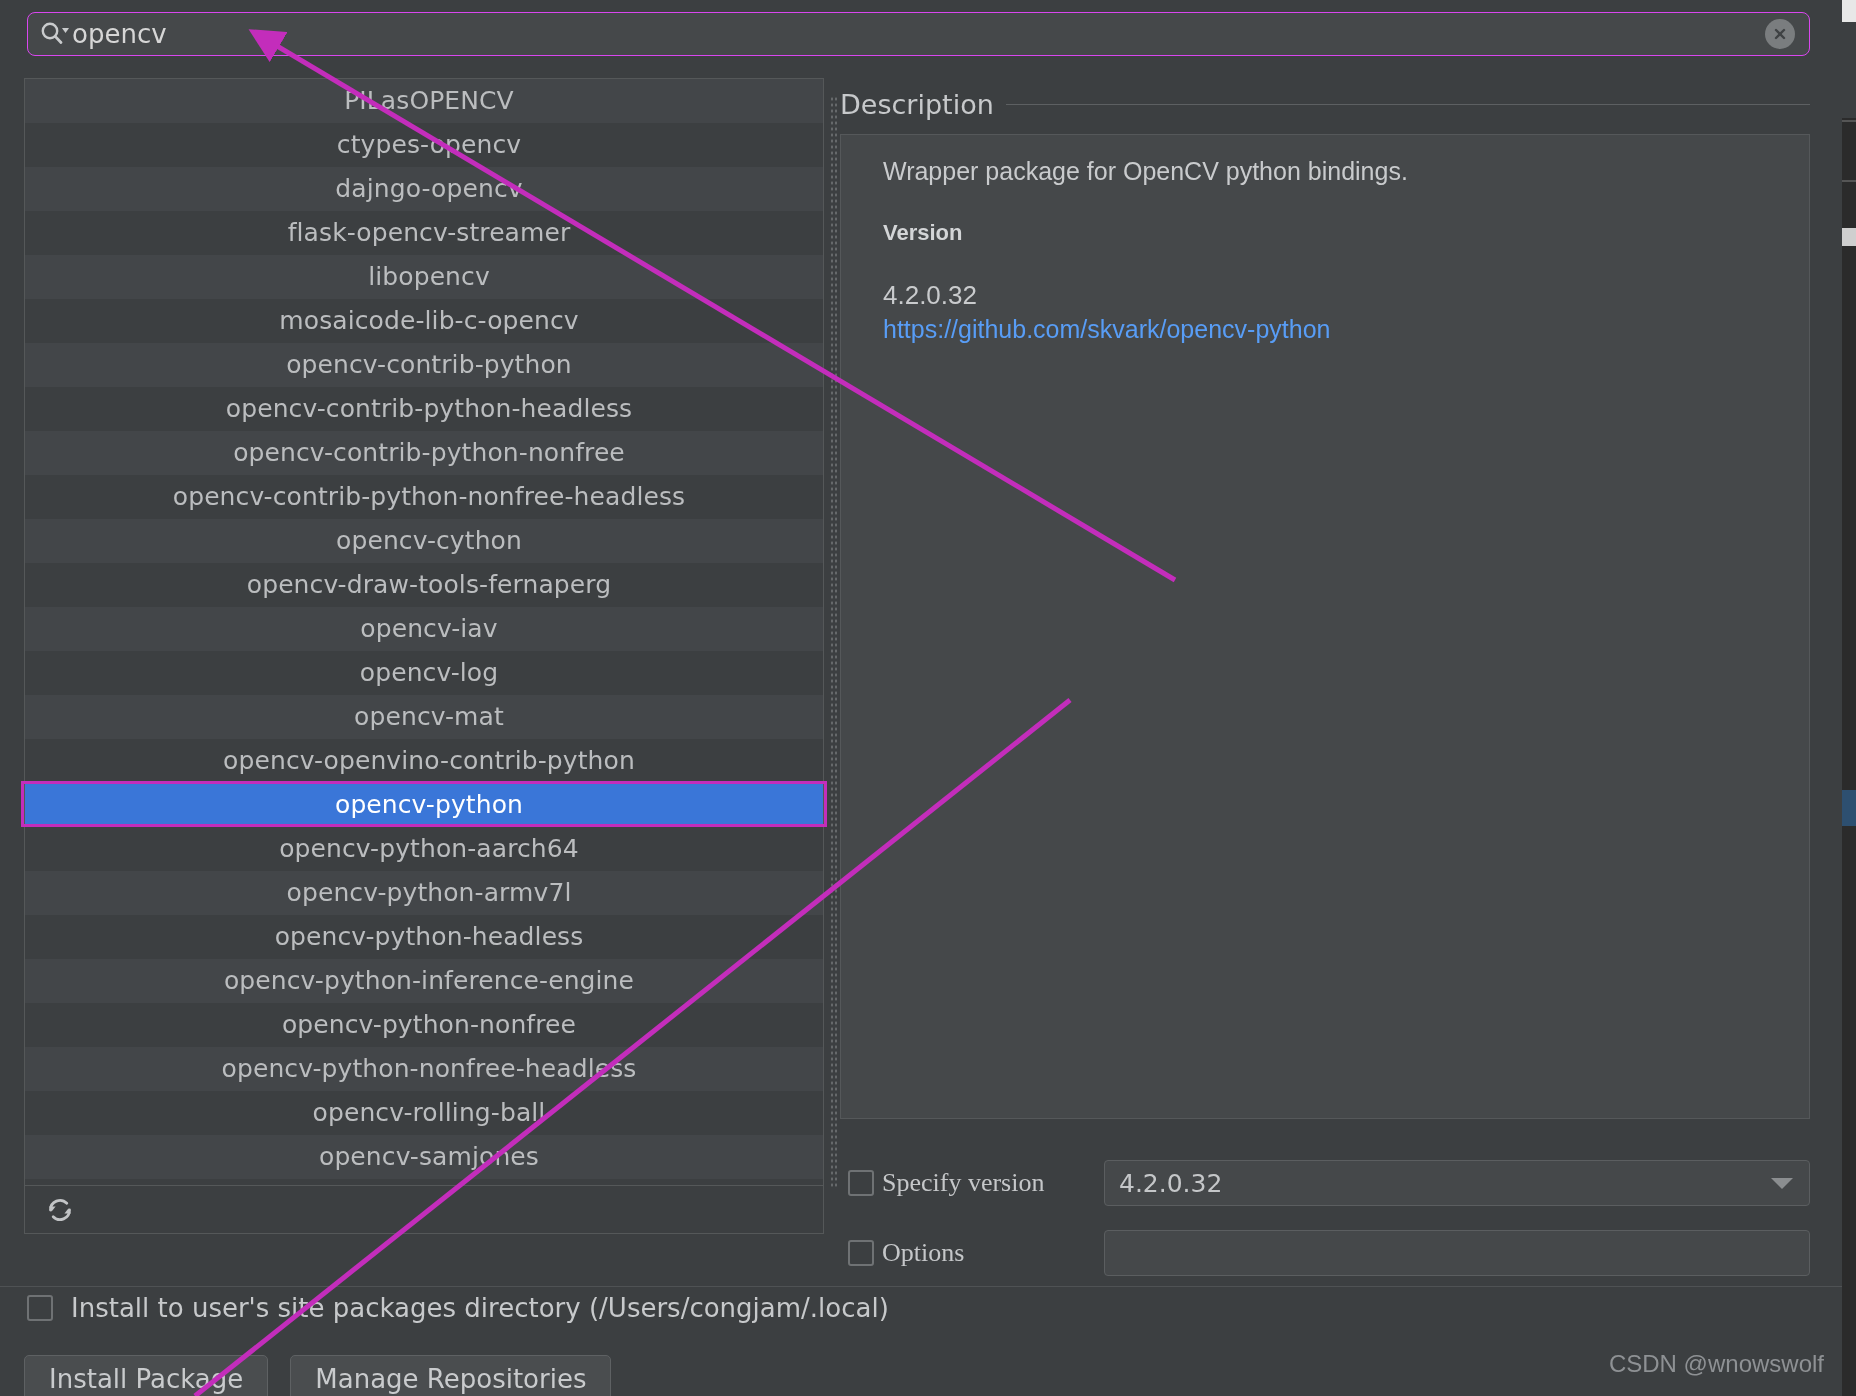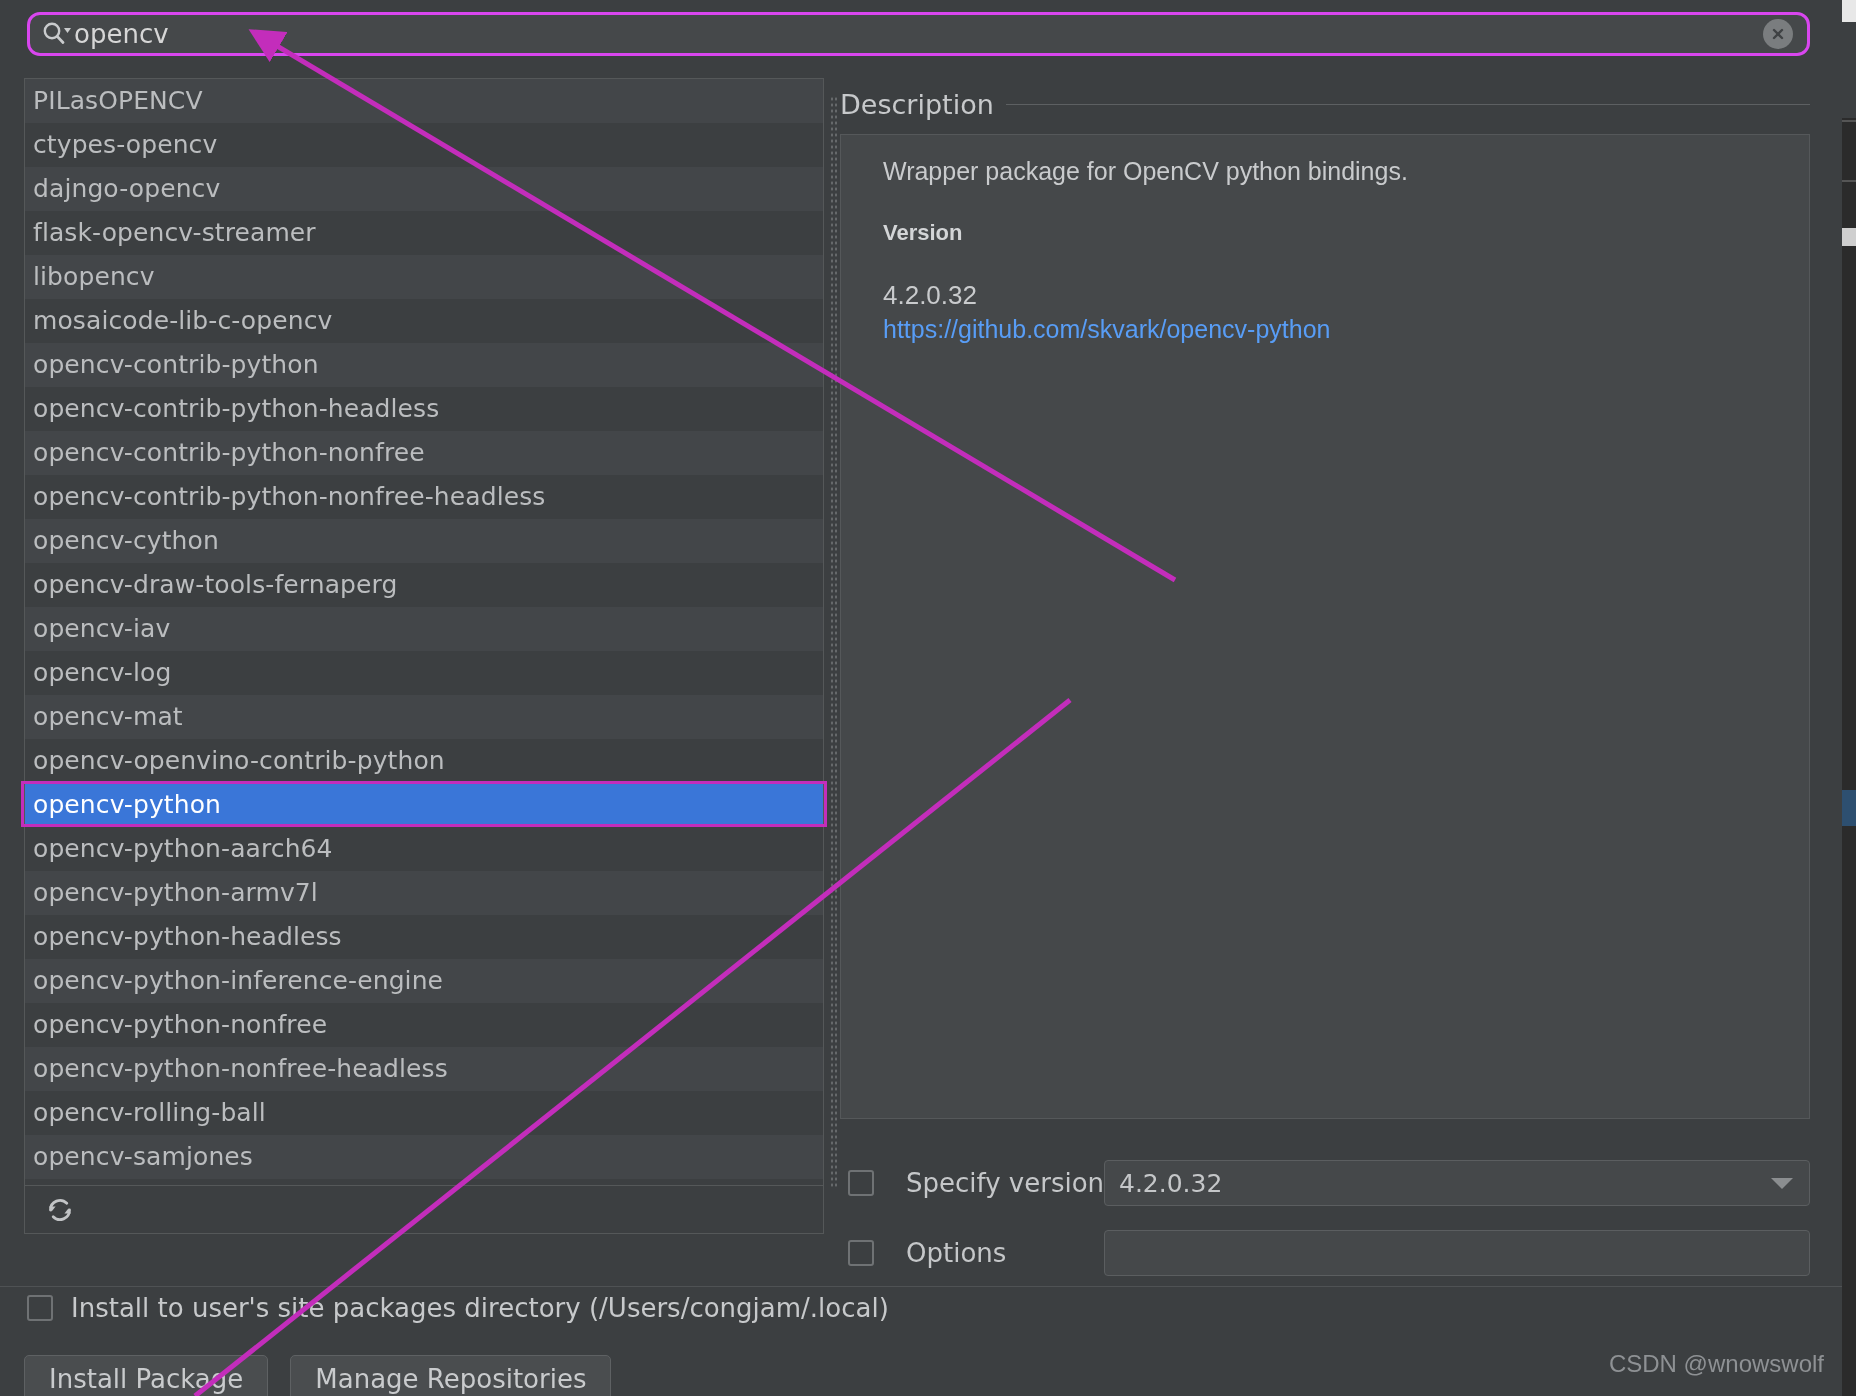--- a/index.html
+++ b/index.html
@@ -36,22 +36,22 @@
   .bg-sliver .s5 { position:absolute; left:0; top:228px; width:14px; height:18px; background:#cfcfcf; }
   .bg-sliver .s6 { position:absolute; left:0; top:790px; width:14px; height:36px; background:#2d4f70; }
 
   
   .search-wrap {
     position: absolute;
     left: 27px; top: 12px;
     width: 1783px; height: 44px;
     box-sizing: border-box;
     background: #45484a;
-    border: 3px solid #d946ef;
-    border-radius: 13px;
+    border: 1px solid #d946ef;
+    border-radius: 8px;
     display: flex;
     align-items: center;
   }
   .search-icon {
     margin-left: 12px;
     width: 30px; height: 26px;
     display: flex; align-items: center;
     flex: 0 0 auto;
   }
   .search-icon svg { display: block; }
@@ -79,20 +79,21 @@
 
   
   .list-panel {
     position: absolute;
     left: 24px; top: 78px;
     width: 800px; height: 1156px;
     background: #3c3f41;
     border: 1px solid #555859;
     box-sizing: border-box;
     overflow: hidden;
+    text-align: center;
   }
   .list-scroll {
     position: absolute;
     left: 0; top: 0;
     width: 800px; height: 1106px;
     overflow: hidden;
   }
   .pkg-row {
     height: 44px;
     line-height: 44px;
@@ -227,23 +228,24 @@
     border: 2px solid #6f7274;
     border-radius: 3px;
     background: #3c3f41;
     box-sizing: border-box;
     flex: 0 0 auto;
     cursor: pointer;
   }
   .opt-label {
     color: #c5c7c9;
     font-size: 26px;
-    margin-left: 32px;
+    margin-left: 8px;
     white-space: nowrap;
     flex: 0 0 auto;
+    font-family: Liberation Serif, serif;
   }
   .combo {
     position: absolute;
     left: 1104px;
     width: 706px;
     height: 46px;
     background: #45484a;
     border: 1px solid #5b5e60;
     border-radius: 4px;
     box-sizing: border-box;

